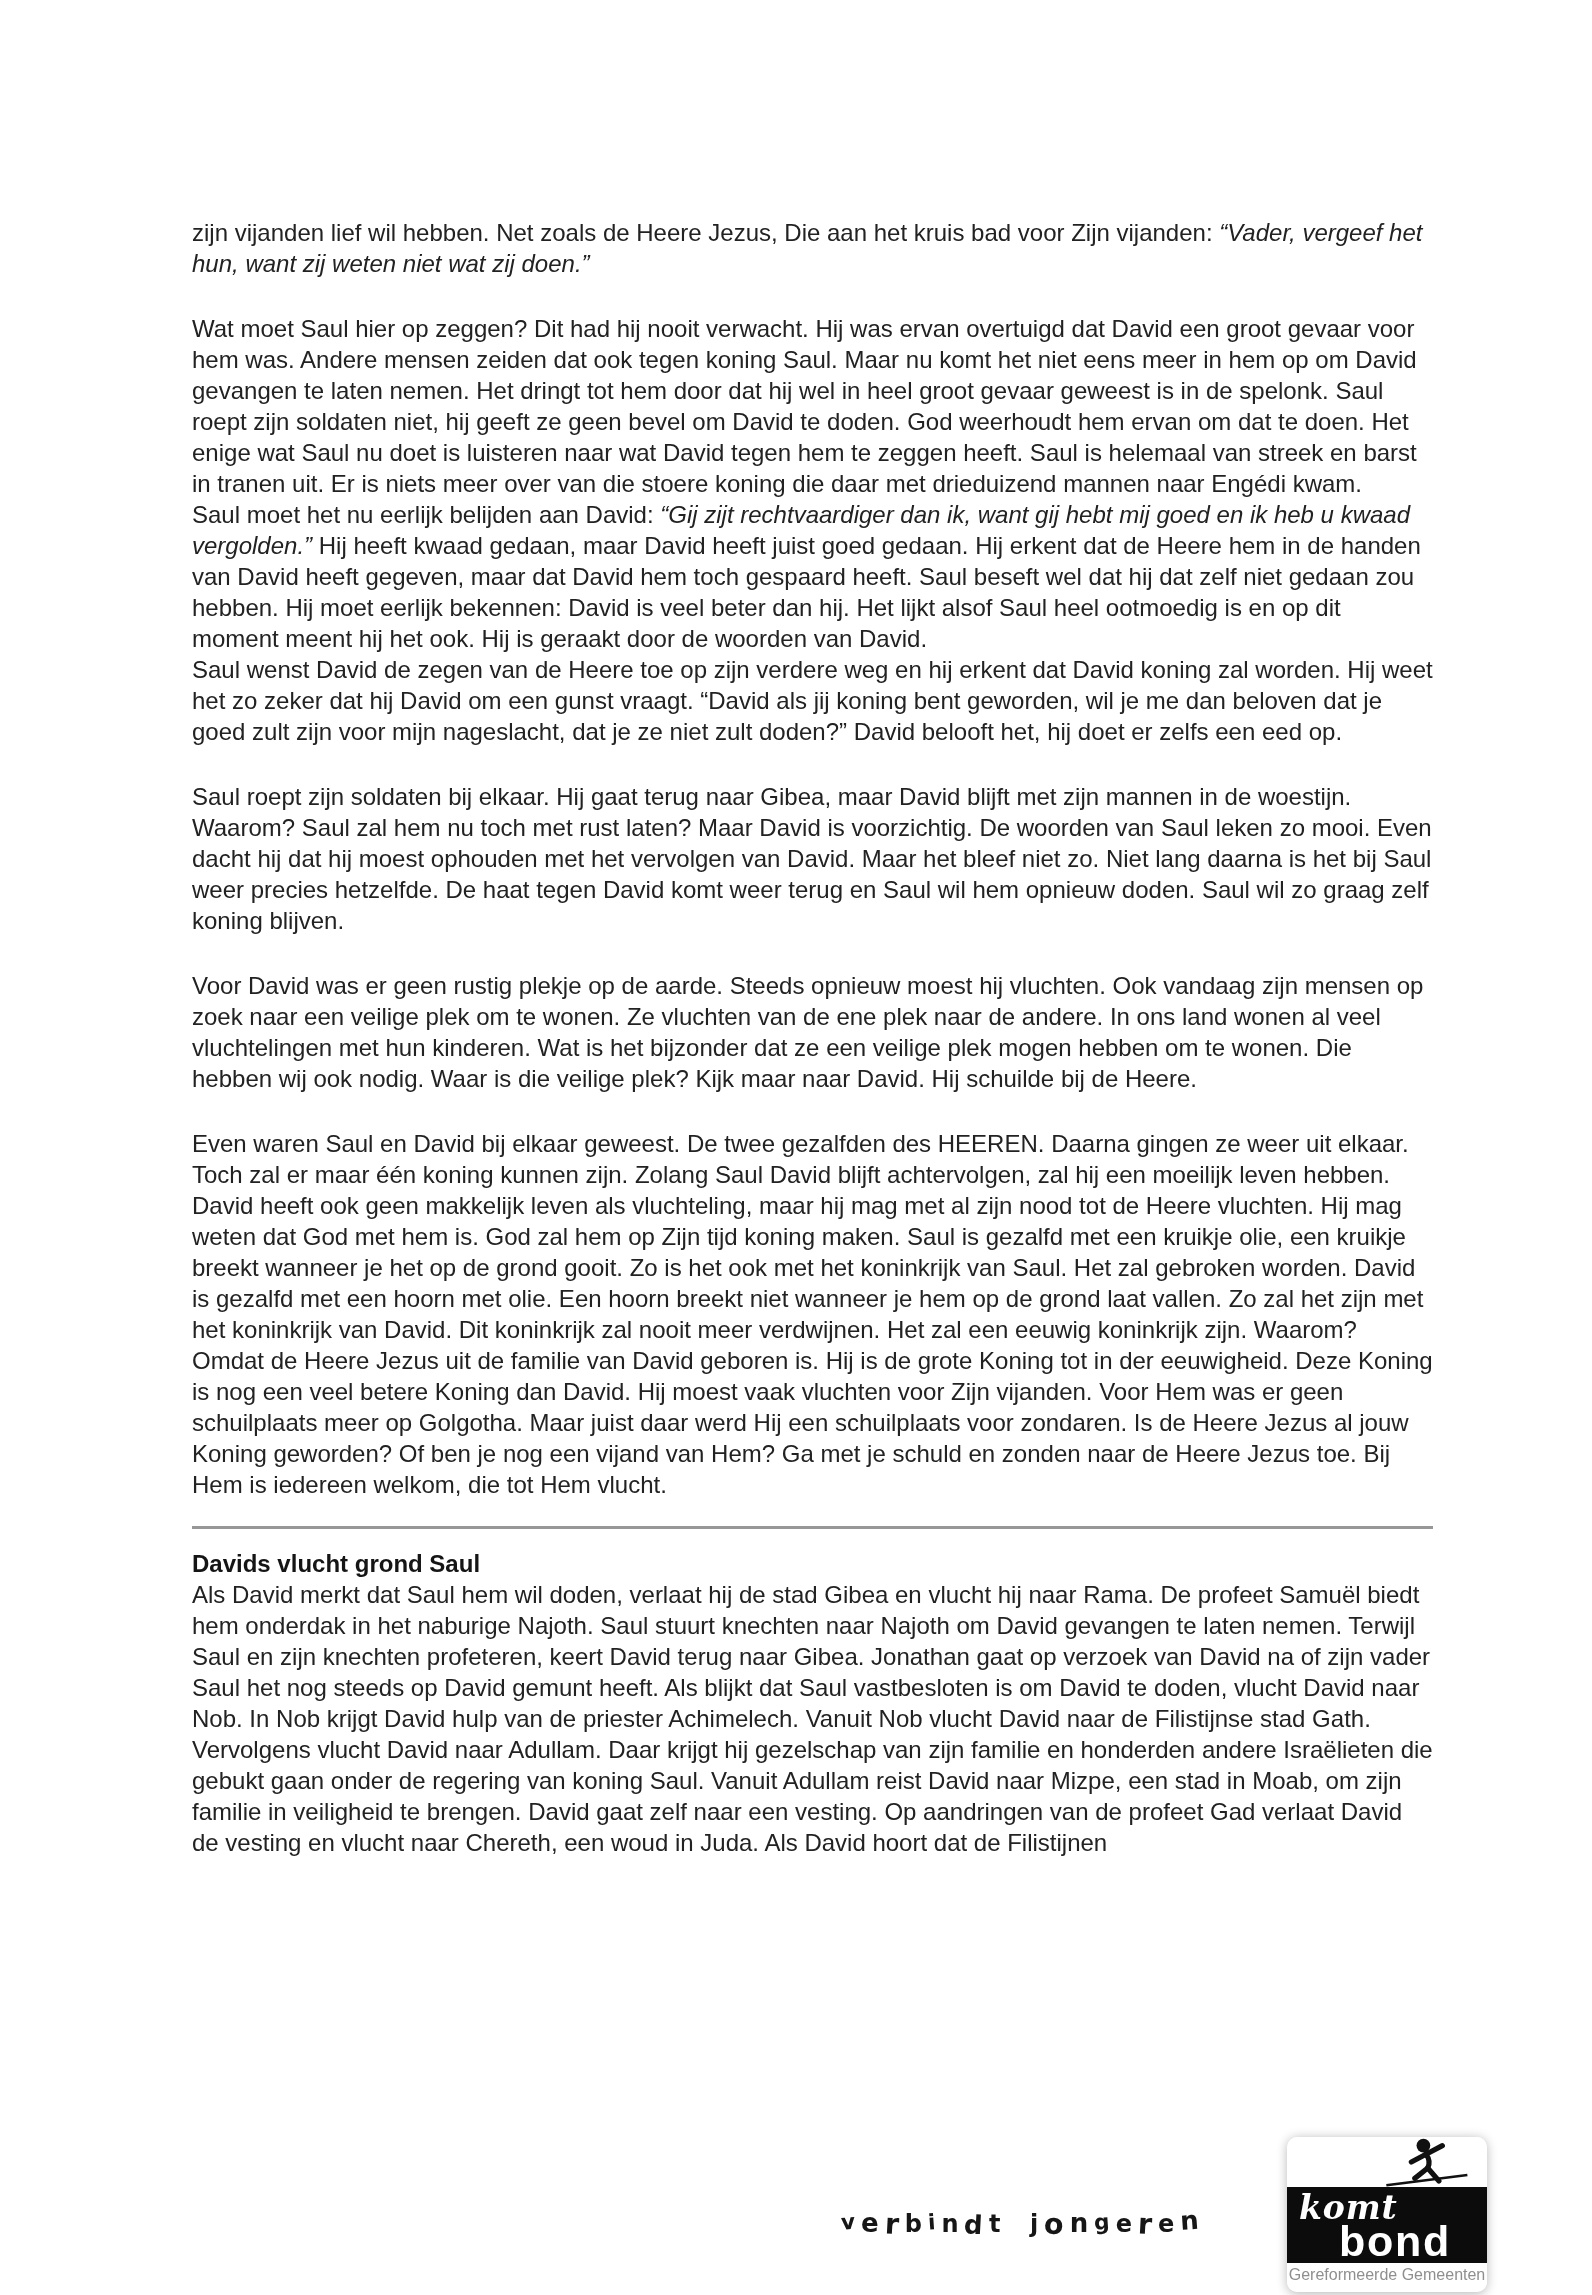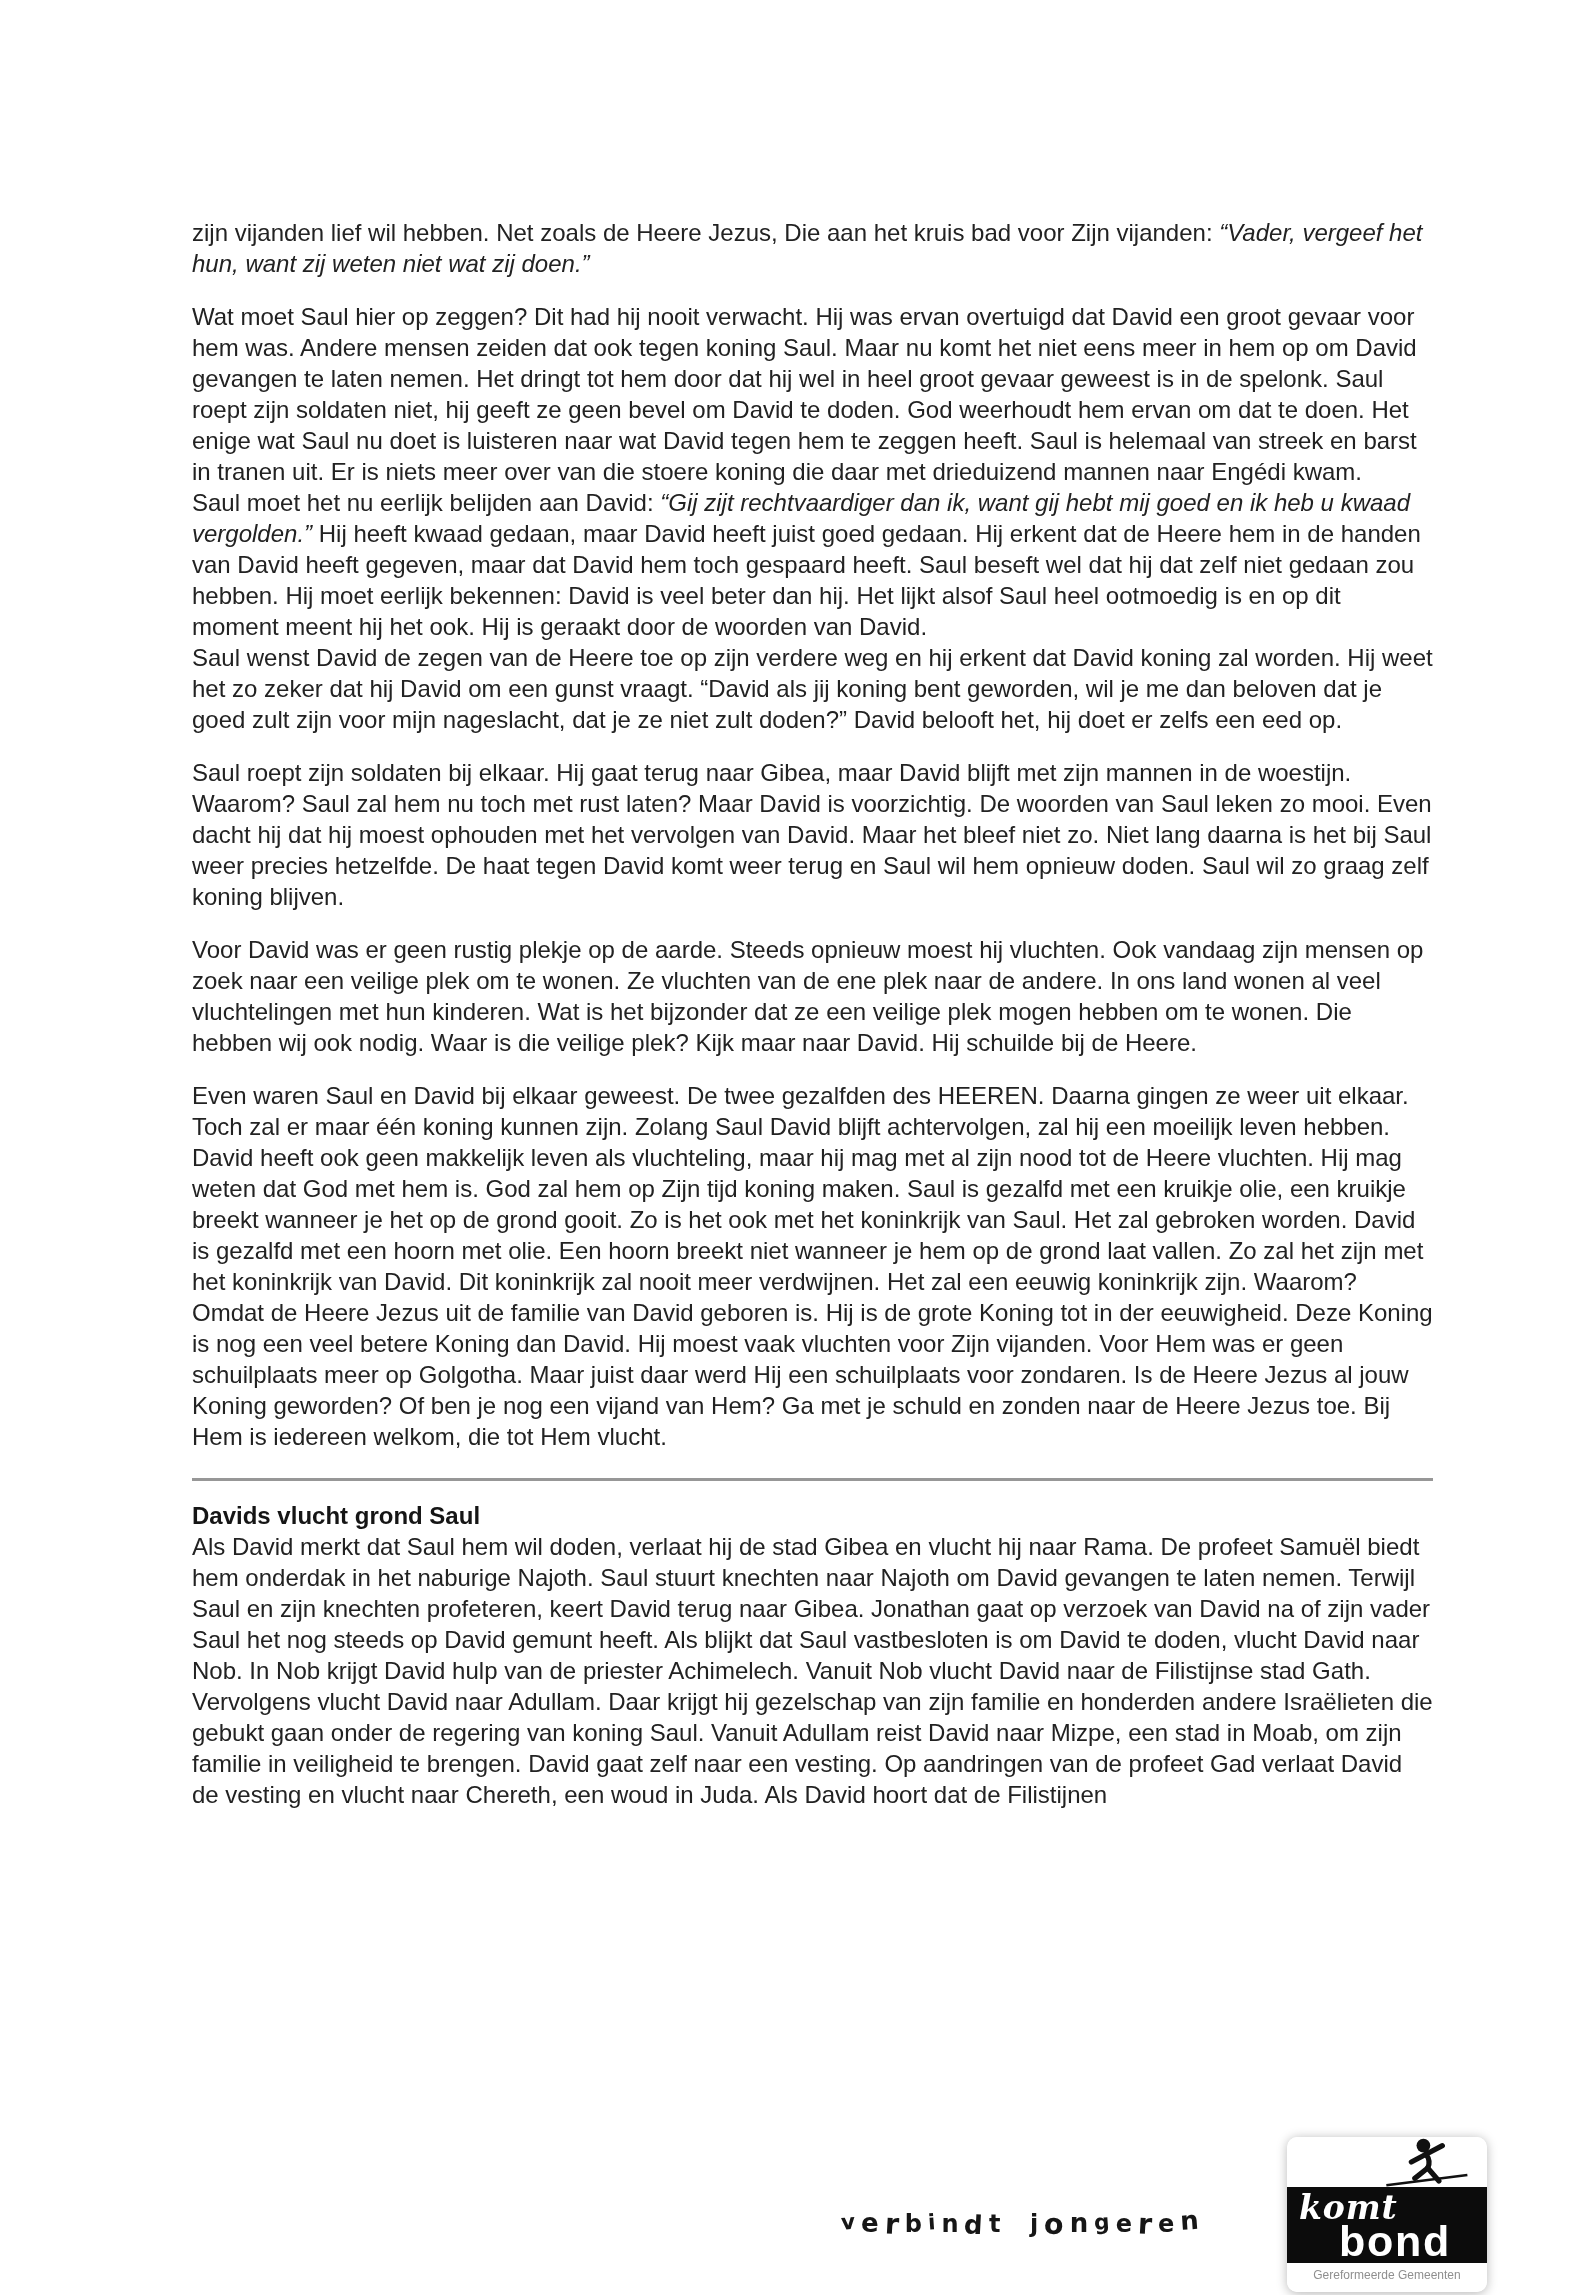--- a/index.html
+++ b/index.html
@@ -13,21 +13,21 @@
   }
   .content {
     position:absolute;
     left:192px;
     top:217px;
     width:1241px;
     font-size:24px;
     line-height:31px;
   }
   .para { margin:0; }
-  .para.gap { margin-top:22px; }
+  .para.gap { margin-top:34px; }
   .italic { font-style:italic; }
   .section-heading {
     margin-top:54px;
     font-size:24px;
     font-weight:bold;
     color:#151515;
   }
   .divider {
     border:none;
     height:2.6px;
@@ -99,21 +99,21 @@
     font-weight:bold;
     font-size:43px;
     line-height:33px;
     letter-spacing:1.7px;
     margin-left:40px;
   }
   .logo-sub {
     height:36px;
     background:#ffffff;
     color:#8f8f8f;
-    font-size:12px;
+    font-size:16px;
     line-height:24px;
     text-align:center;
   }
 </style>
 </head>
 <body>
 
 <div class="content">
 
   <div id="main-paragraphs">

